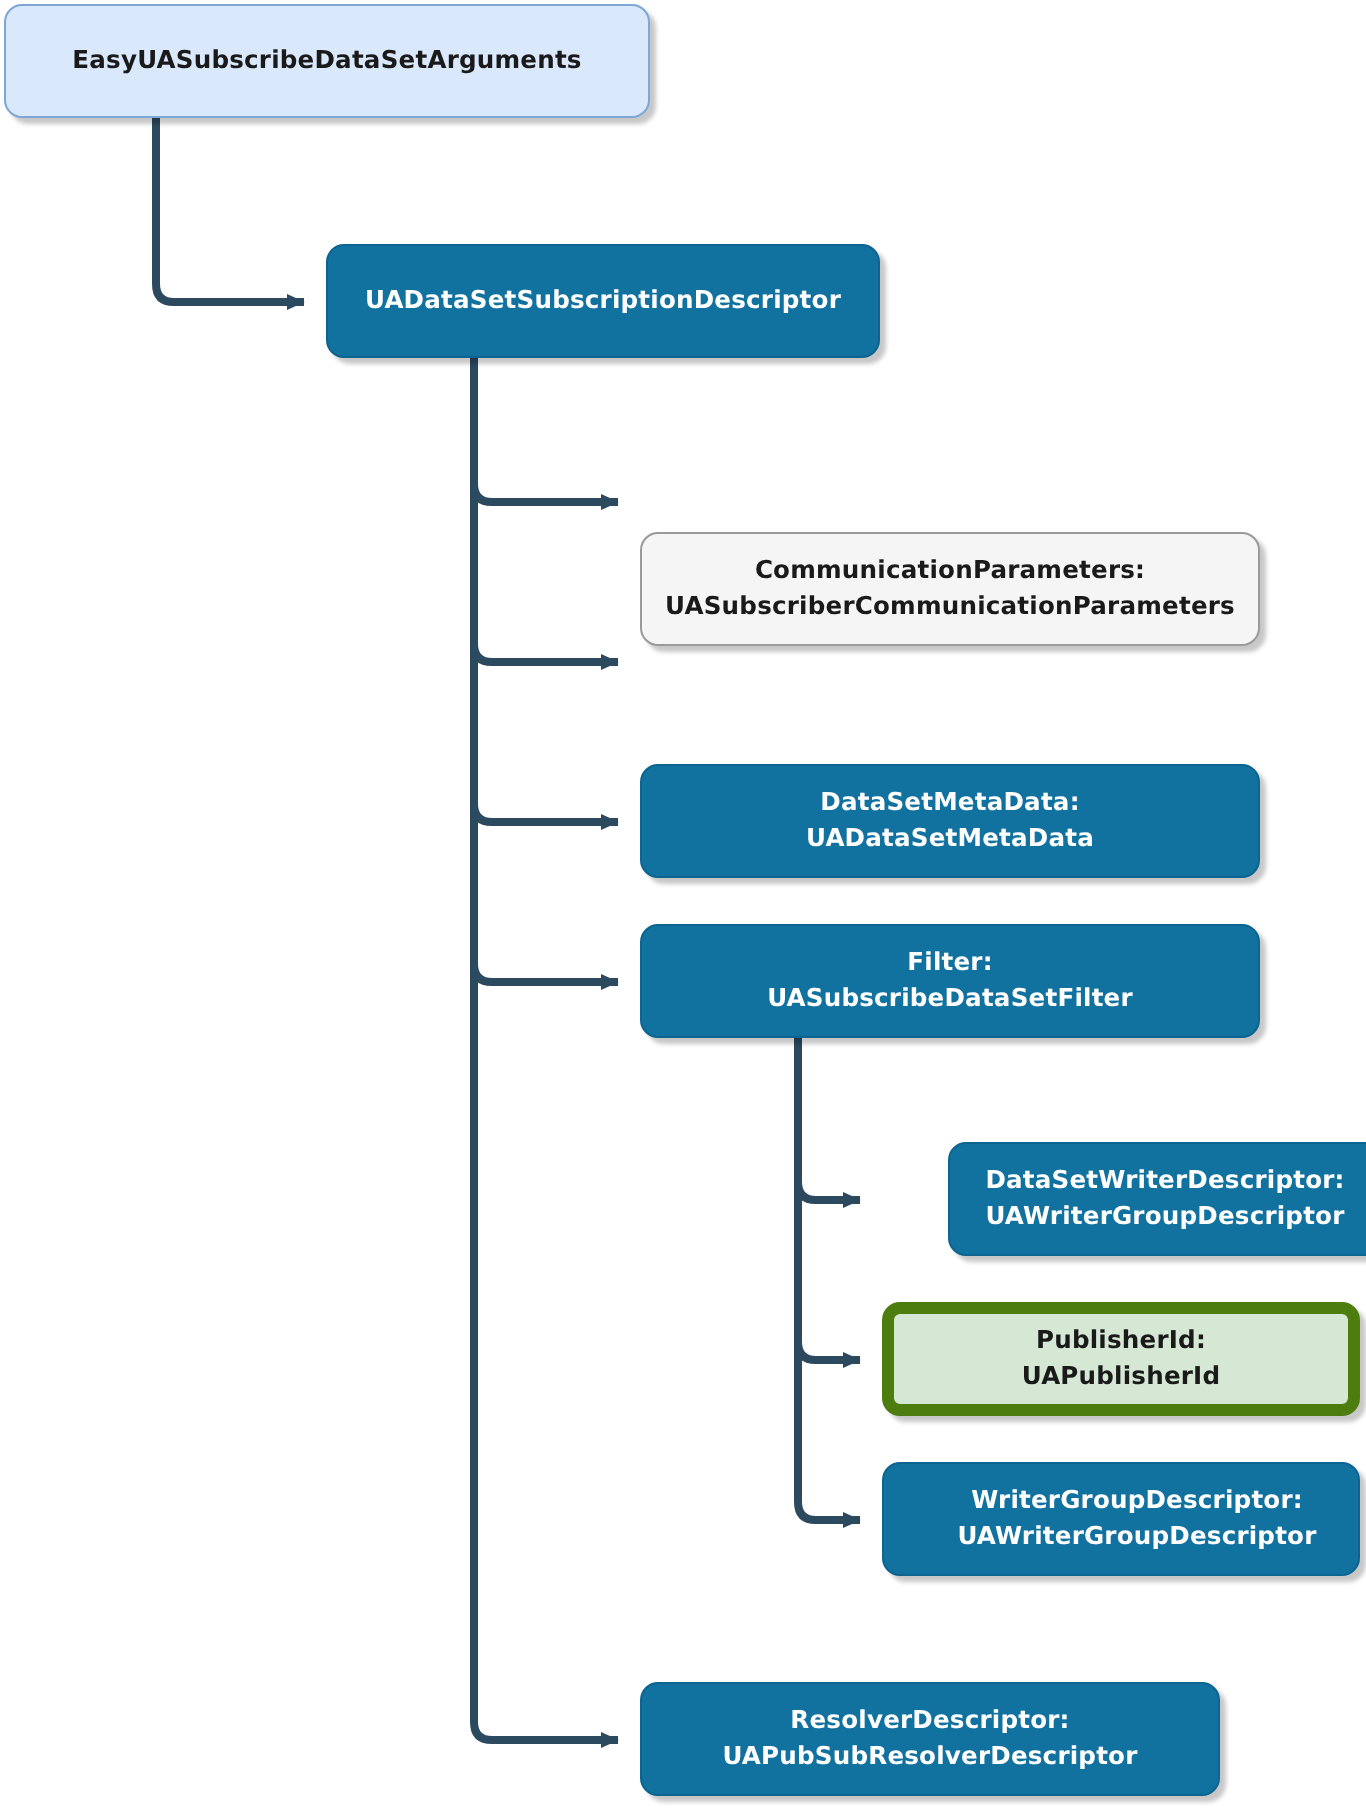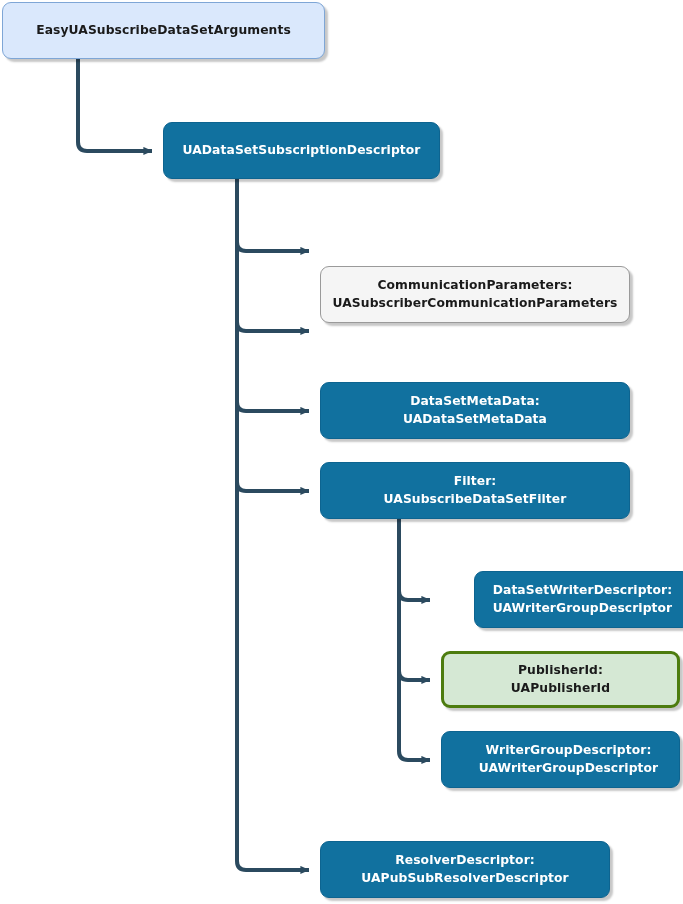--- a/index.html
+++ b/index.html
@@ -58,21 +58,21 @@
     color: #1a1a1a;
   }
   .node-gray {
     background: #f5f5f5;
     border: 1px solid #9a9a9a;
     color: #1a1a1a;
     margin-top: 44px;
   }
   .node-green {
     background: #d5e8d4;
-    border: 3px solid #4d7c0f;
+    border: 6px solid #4d7c0f;
     color: #1a1a1a;
   }
 </style>
 </head>
 <body>
 
 <div id="diagram-root">
 
   <svg id="connector-layer" width="683" height="904" viewBox="0 0 683 904">
     <defs>

